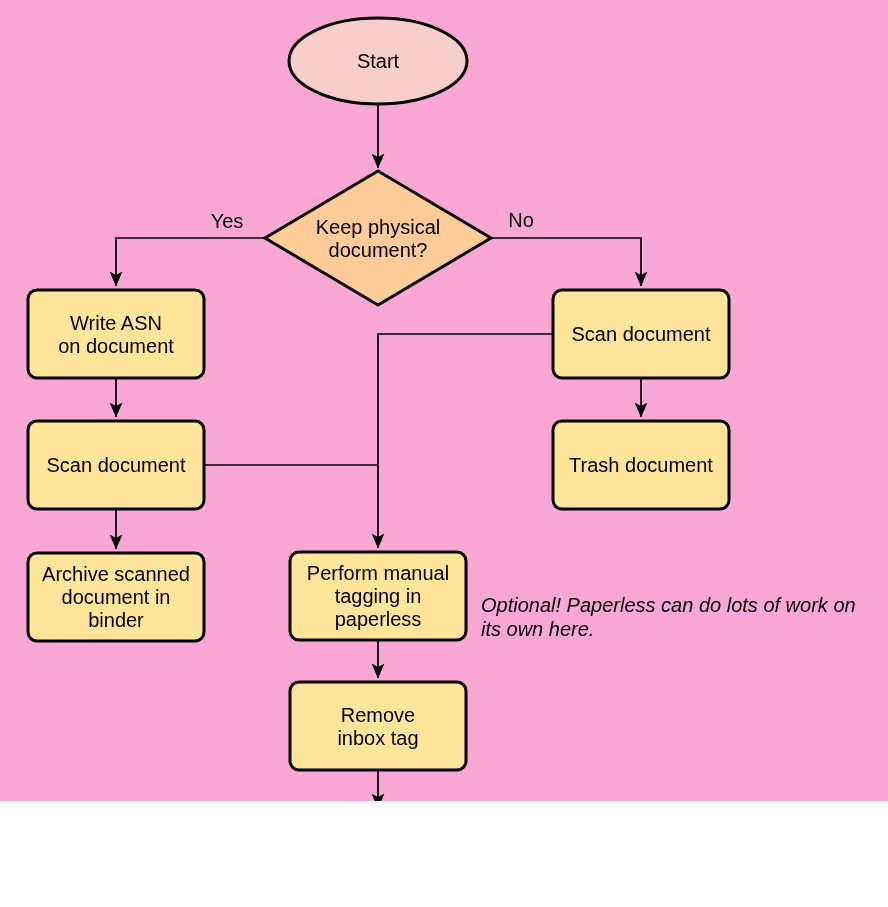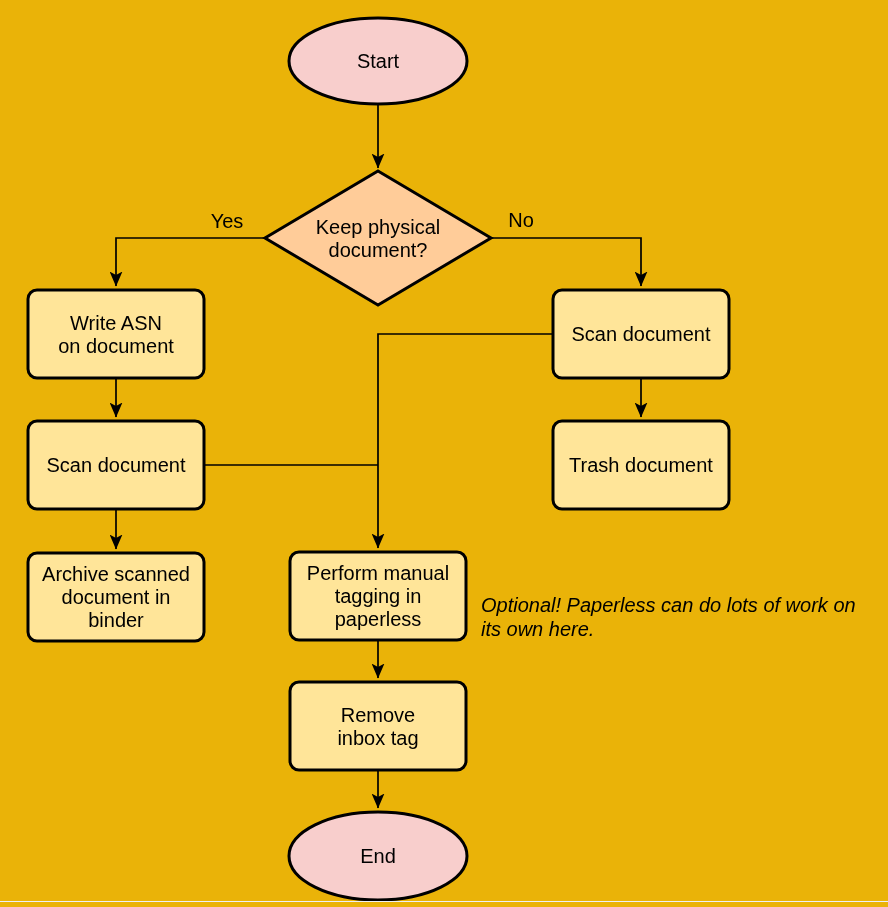--- a/index.html
+++ b/index.html
@@ -3,22 +3,22 @@
 <meta charset="utf-8">
 <style>
   html, body {
     margin: 0;
     padding: 0;
     background: #ffffff;
   }
   #canvas {
     position: relative;
     width: 888px;
-    height: 907px;
-    background: #eab308;
+    height: 801px;
+    background: #f9a8d4;
     font-family: "Liberation Sans", "DejaVu Sans", sans-serif;
     overflow: hidden;
   }
   svg { display: block; }
   .shape {
     stroke: #000000;
     stroke-width: 3;
   }
   .edge {
     stroke: #000000;

